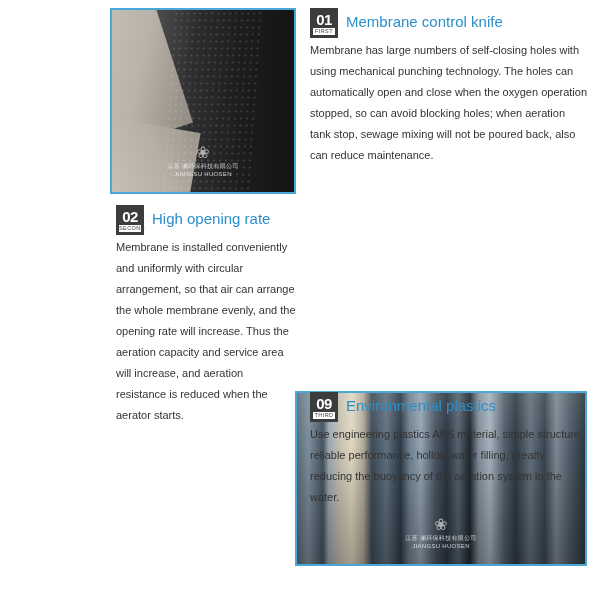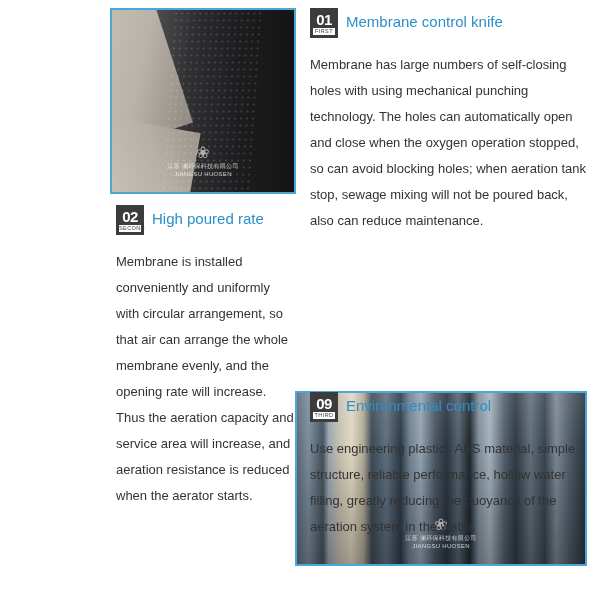--- a/index.html
+++ b/index.html
@@ -89,23 +89,23 @@
   }
   .sec-title {
     color: #2b8fc9;
     font-size: 15px;
     line-height: 20px;
     padding-top: 4px;
     white-space: nowrap;
   }
   .body-text {
     color: #333333;
-    font-size: 13px;
-    line-height: 26px;
-    margin-top: 14px;
+    font-size: 11px;
+    line-height: 21px;
+    margin-top: 2px;
   }
 
   
   #sec1-photo {
     left: 110px;
     top: 8px;
     width: 186px;
     height: 186px;
   }
   #sec1-photo .img {
@@ -216,39 +216,39 @@
     </div>
     <div class="body-text">Membrane has large numbers of self-closing holes with using mechanical punching technology. The holes can automatically open and close when the oxygen operation stopped, so can avoid blocking holes; when aeration tank stop, sewage mixing will not be poured back, also can reduce maintenance.</div>
   </div>
 
   <div class="textcol" id="sec2-text">
     <div class="heading-row">
       <div class="num-badge">
         <span class="n">02</span>
         <span class="ord">SECOND</span>
       </div>
-      <div class="sec-title">High poured rate</div>
+      <div class="sec-title">High opening rate</div>
     </div>
     <div class="body-text">Membrane is installed conveniently and uniformly with circular arrangement, so that air can arrange the whole membrane evenly, and the opening rate will increase. Thus the aeration capacity and service area will increase, and  aeration resistance is reduced when the aerator starts.</div>
   </div>
 
   <div class="photo" id="sec2-photo">
     <div class="img"></div>
     <div class="shade"></div>
     <div class="watermark">
       <span class="wm-logo">❀</span>
       <span>江苏 澜环保科技有限公司</span><br>
       <span>JIANGSU HUOSEN</span>
     </div>
   </div>
 
   <div class="textcol" id="sec3-text">
     <div class="heading-row">
       <div class="num-badge">
         <span class="n">09</span>
         <span class="ord">THIRD</span>
       </div>
-      <div class="sec-title">Environmental control</div>
+      <div class="sec-title">Environmental plastics</div>
     </div>
     <div class="body-text">Use engineering plastics ABS material, simple structure, reliable performance, hollow water filling, greatly reducing the buoyancy of the aeration system in the water.</div>
   </div>
 
 </div>
 
 </body></html>

